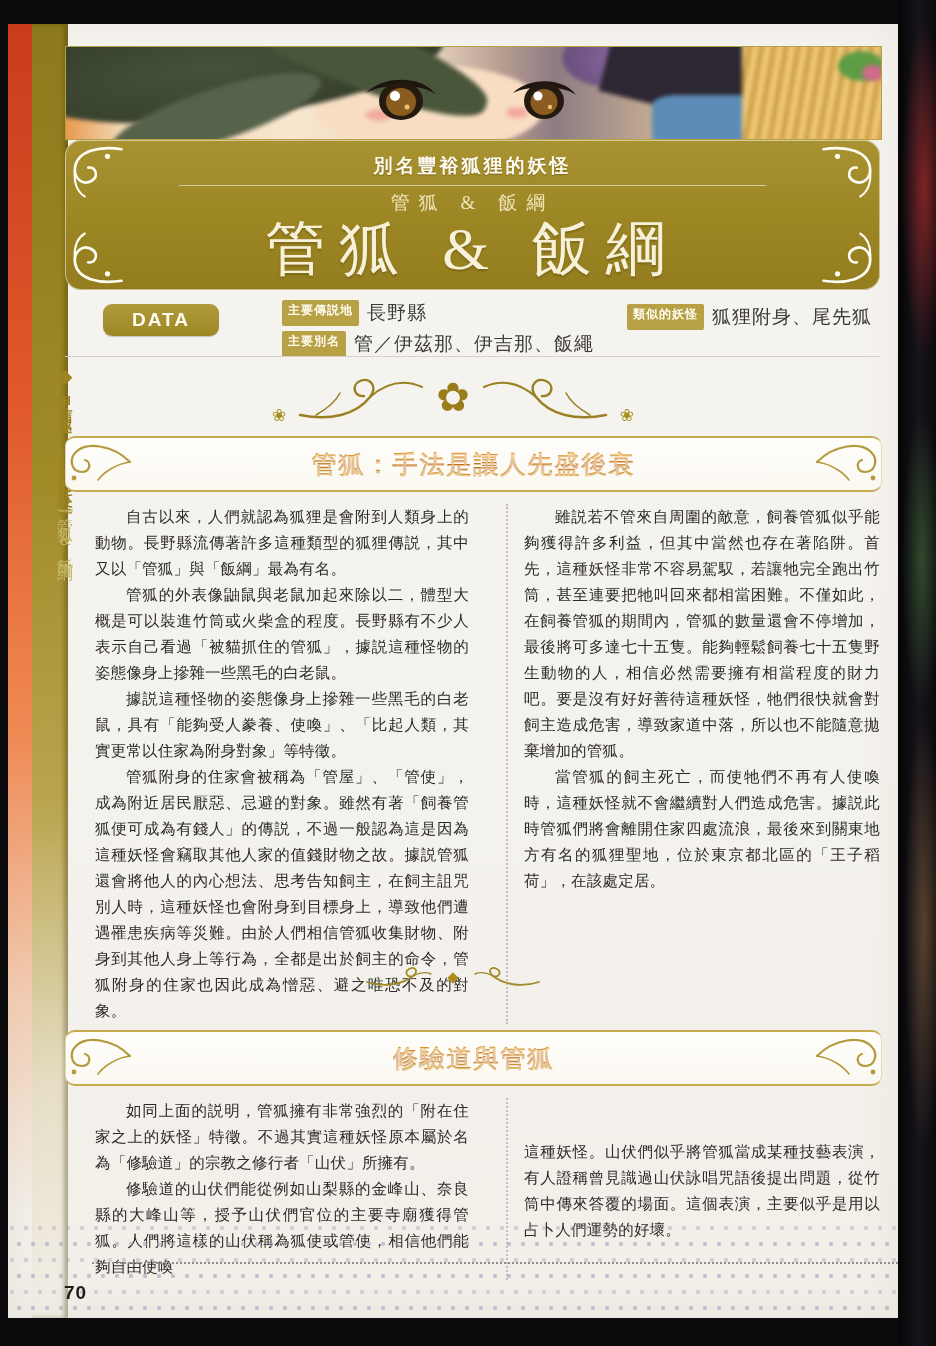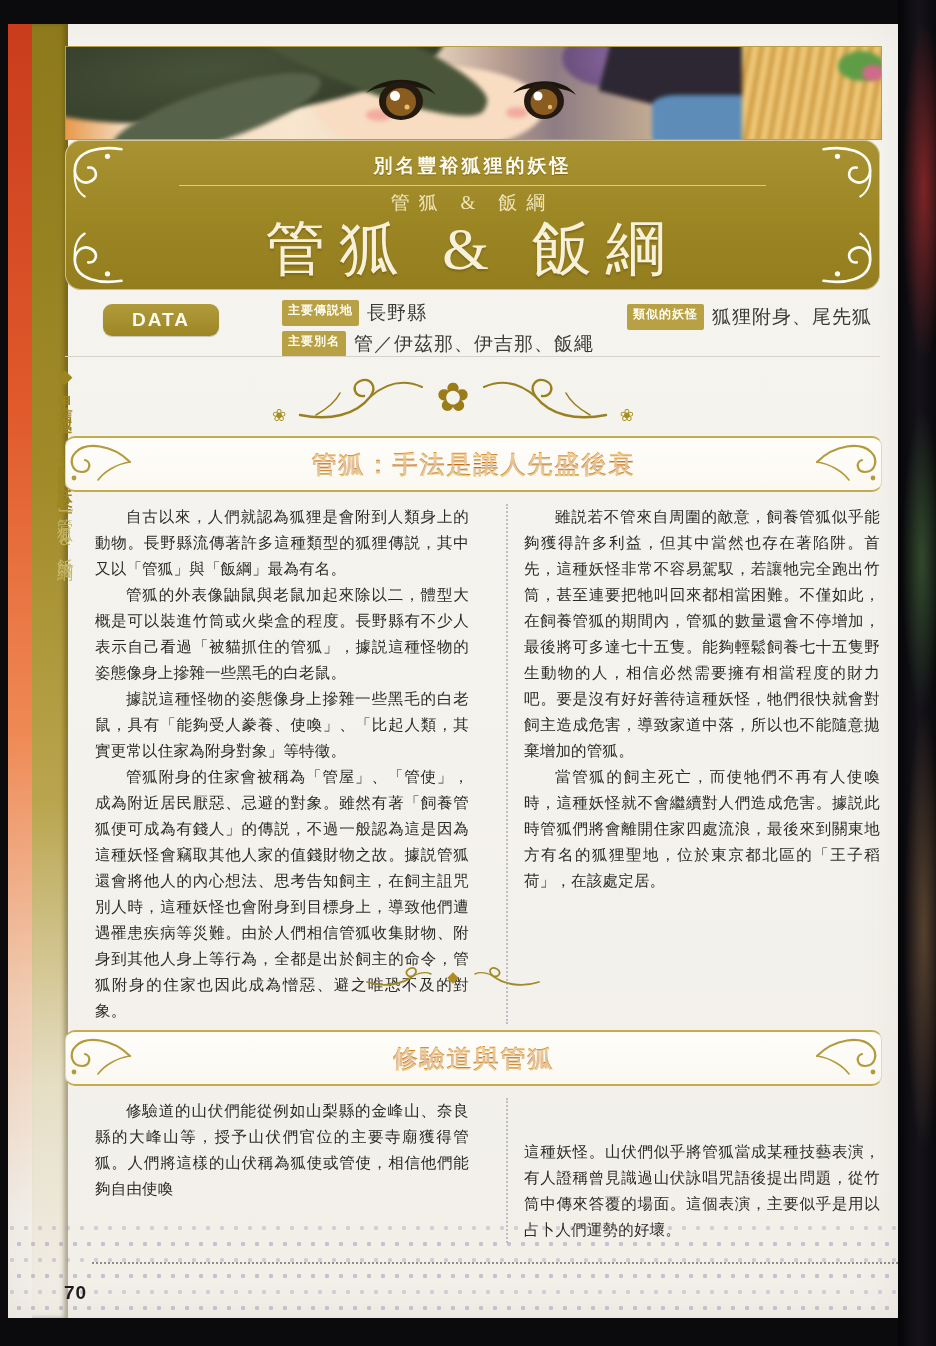--- a/index.html
+++ b/index.html
@@ -328,20 +328,21 @@
       <svg width="70" height="50" viewBox="0 0 70 50">
           <path d="M66 28 C48 10 22 8 12 18 C4 26 8 38 18 38 C26 38 28 28 21 26" fill="none" stroke="currentColor" stroke-width="2.2" stroke-linecap="round"></path>
           <path d="M66 28 C52 30 40 38 34 46" fill="none" stroke="currentColor" stroke-width="1.6" stroke-linecap="round"></path>
           <circle cx="10" cy="44" r="2.4" fill="currentColor"></circle>
         </svg>
     </span>
   </div>
 
   <div class="columns cols2">
     <div class="col left">
+      <p class="para">如同上面的説明，管狐擁有非常強烈的「附在住家之上的妖怪」特徵。不過其實這種妖怪原本屬於名為「修驗道」的宗教之修行者「山伏」所擁有。</p>
       <p class="para">修驗道的山伏們能從例如山梨縣的金峰山、奈良縣的大峰山等，授予山伏們官位的主要寺廟獲得管狐。人們將這樣的山伏稱為狐使或管使，相信他們能夠自由使喚</p>
     </div>
     <div class="col right">
       <p class="para noindent">這種妖怪。山伏們似乎將管狐當成某種技藝表演，有人證稱曾見識過山伏詠唱咒語後提出問題，從竹筒中傳來答覆的場面。這個表演，主要似乎是用以占卜人們運勢的好壞。</p>
     </div>
   </div>
 
   <div class="dots"></div>
   <div class="dotted-rule"></div>
   <div class="page-number">70</div>

